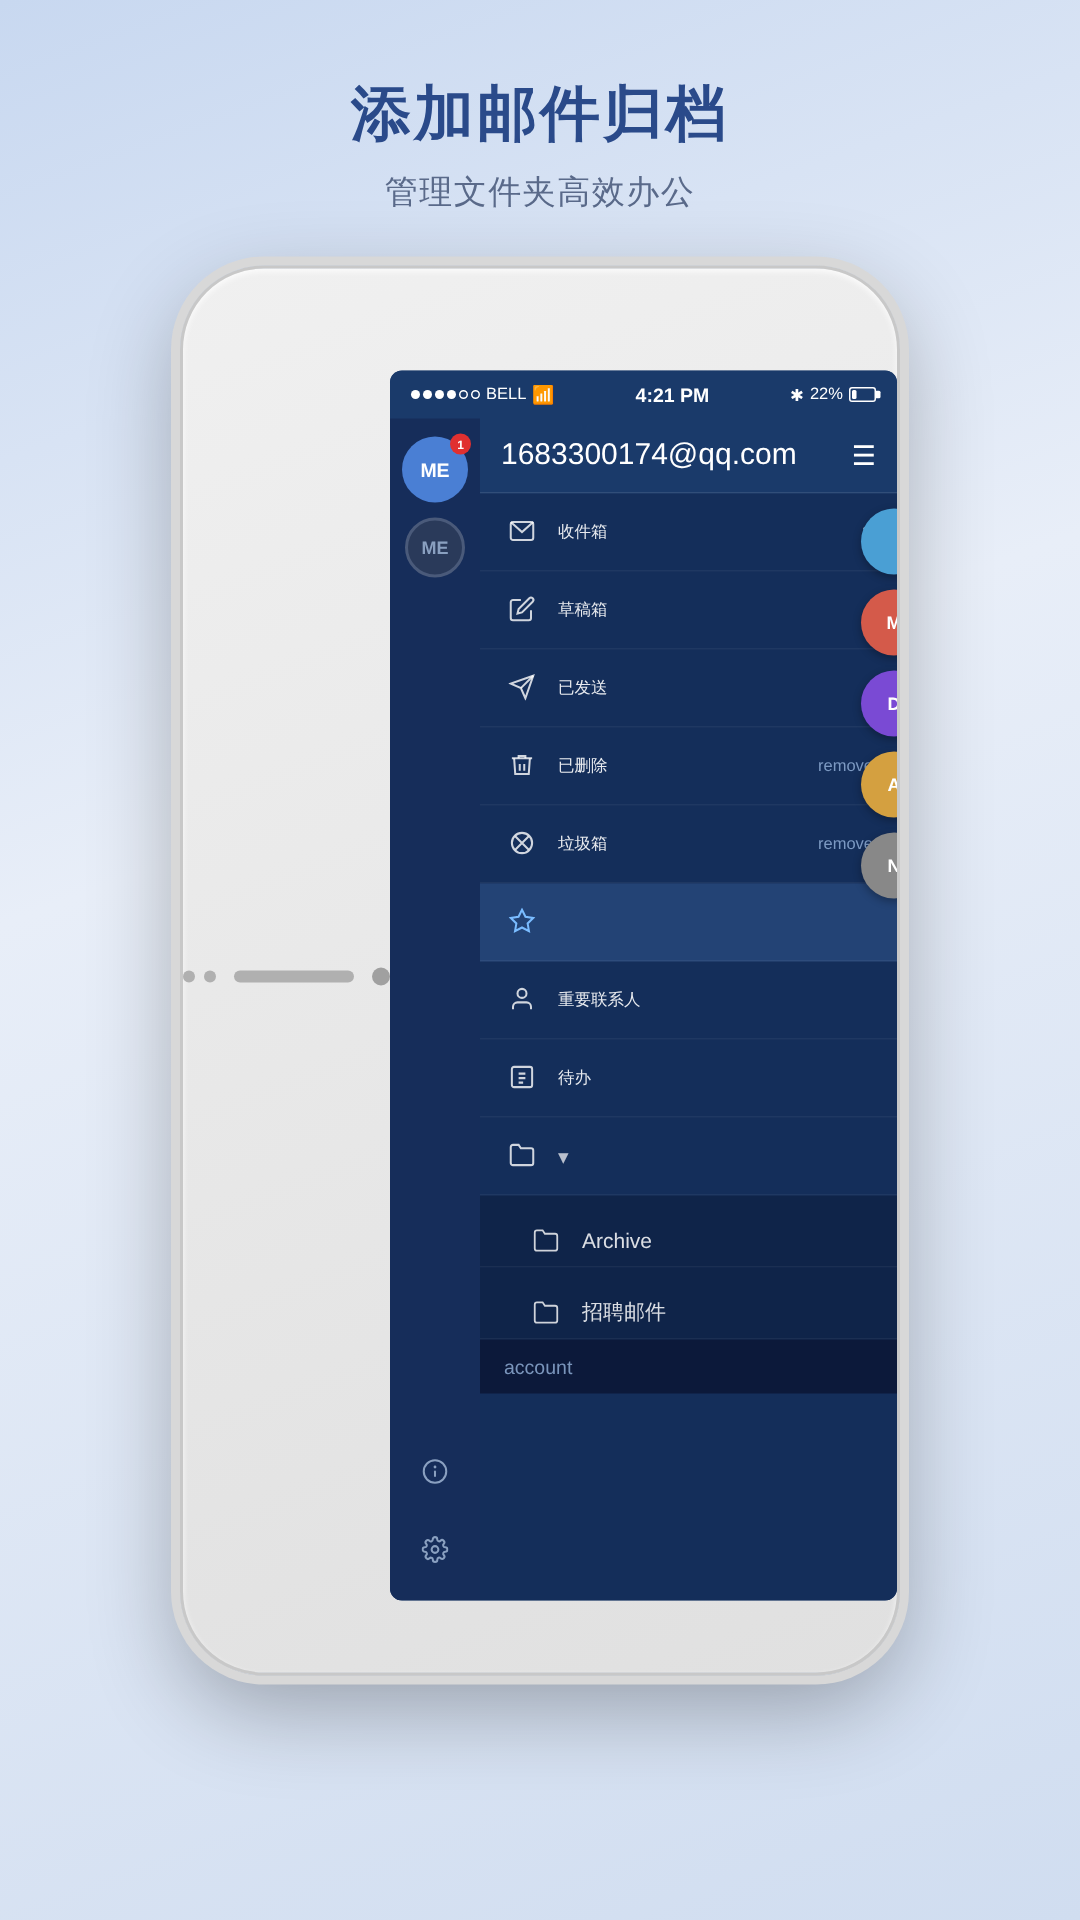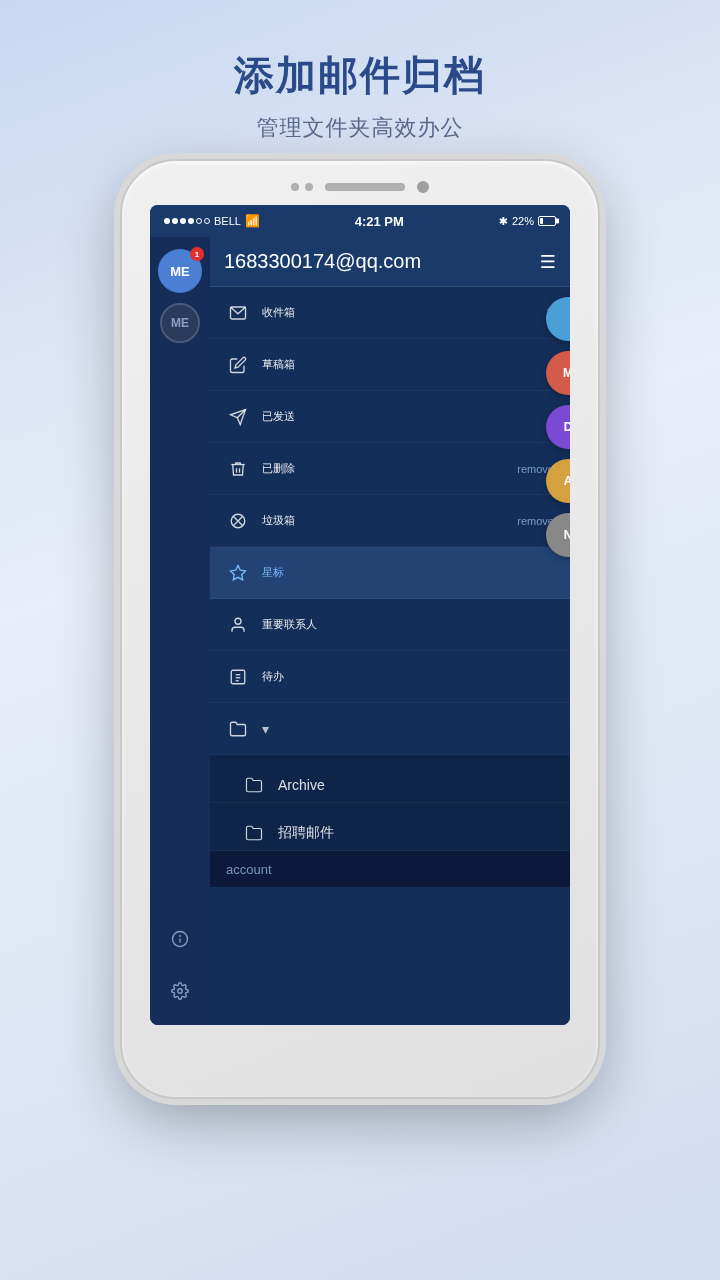--- a/index.html
+++ b/index.html
@@ -11,21 +11,21 @@
       flex-direction: column;
       align-items: center;
       font-family: -apple-system, 'PingFang SC', 'Microsoft YaHei', sans-serif;
       overflow: hidden;
     }
 
     
     .page-header {
       text-align: center;
       margin-top: 48px;
-      margin-bottom: 16px;
+      margin-bottom: 34px;
     }
     .page-title {
       font-size: 40px;
       font-weight: 700;
       color: #2a4a8a;
       letter-spacing: 2px;
     }
     .page-subtitle {
       font-size: 22px;
       color: #5a6a8a;
@@ -39,21 +39,21 @@
       width: 480px;
       height: 940px;
       background: linear-gradient(160deg, #f0f0f0 0%, #e0e0e0 100%);
       border-radius: 56px;
       border: 2px solid #c8c8c8;
       box-shadow:
         0 0 0 6px #d8d8d8,
         0 20px 60px rgba(0,0,0,0.3),
         inset 0 2px 4px rgba(255,255,255,0.8);
       display: flex;
-      flex-direction: column;
+      flex-direction: row;
       align-items: center;
       padding-top: 20px;
     }
 
     
     .phone-top-elements {
       display: flex;
       align-items: center;
       gap: 12px;
       margin-bottom: 12px;
@@ -482,21 +482,20 @@
             <span class="menu-label">垃圾箱</span>
             <span class="menu-action">remove</span>
           </div>
 
           <div class="menu-item active">
             <span class="menu-icon" style="color:#7abcff;">
               <svg class="icon-svg" viewBox="0 0 24 24" stroke="#7abcff" fill="none">
                 <polygon points="12,2 15.09,8.26 22,9.27 17,14.14 18.18,21.02 12,17.77 5.82,21.02 7,14.14 2,9.27 8.91,8.26" stroke-width="1.8"></polygon>
               </svg>
             </span>
-            <span class="menu-label highlighted">星标</span>
           </div>
 
           <div class="menu-item">
             <span class="menu-icon">
               <svg class="icon-svg" viewBox="0 0 24 24" stroke="rgba(255,255,255,0.85)" fill="none">
                 <path d="M20 21v-2a4 4 0 0 0-4-4H8a4 4 0 0 0-4 4v2" stroke-width="1.8"></path>
                 <circle cx="12" cy="7" r="4" stroke-width="1.8"></circle>
               </svg>
             </span>
             <span class="menu-label">重要联系人</span>

